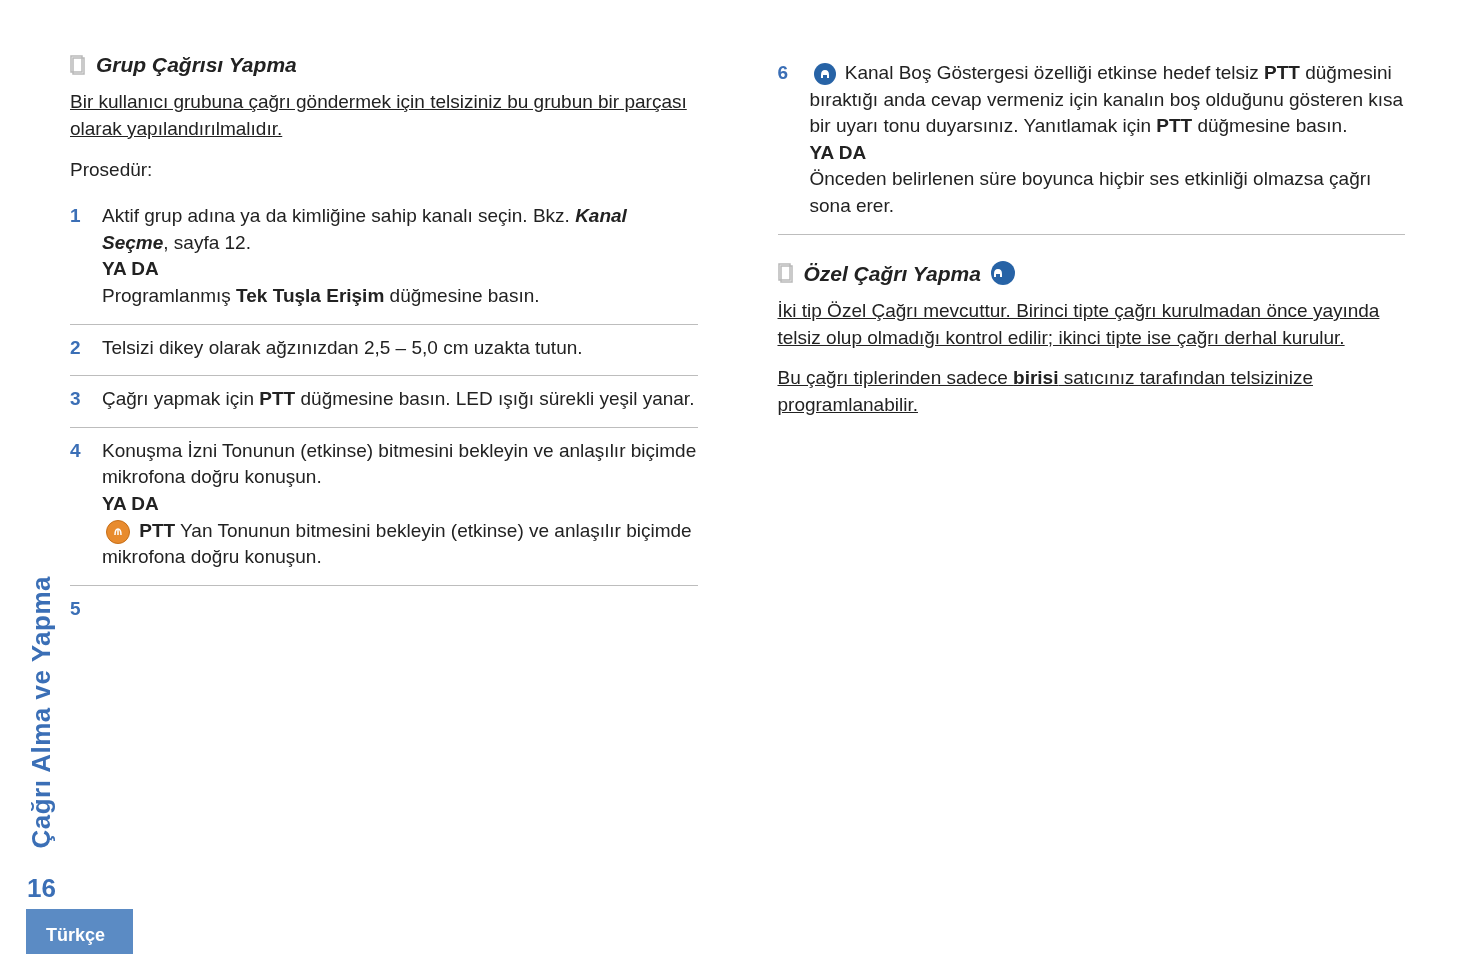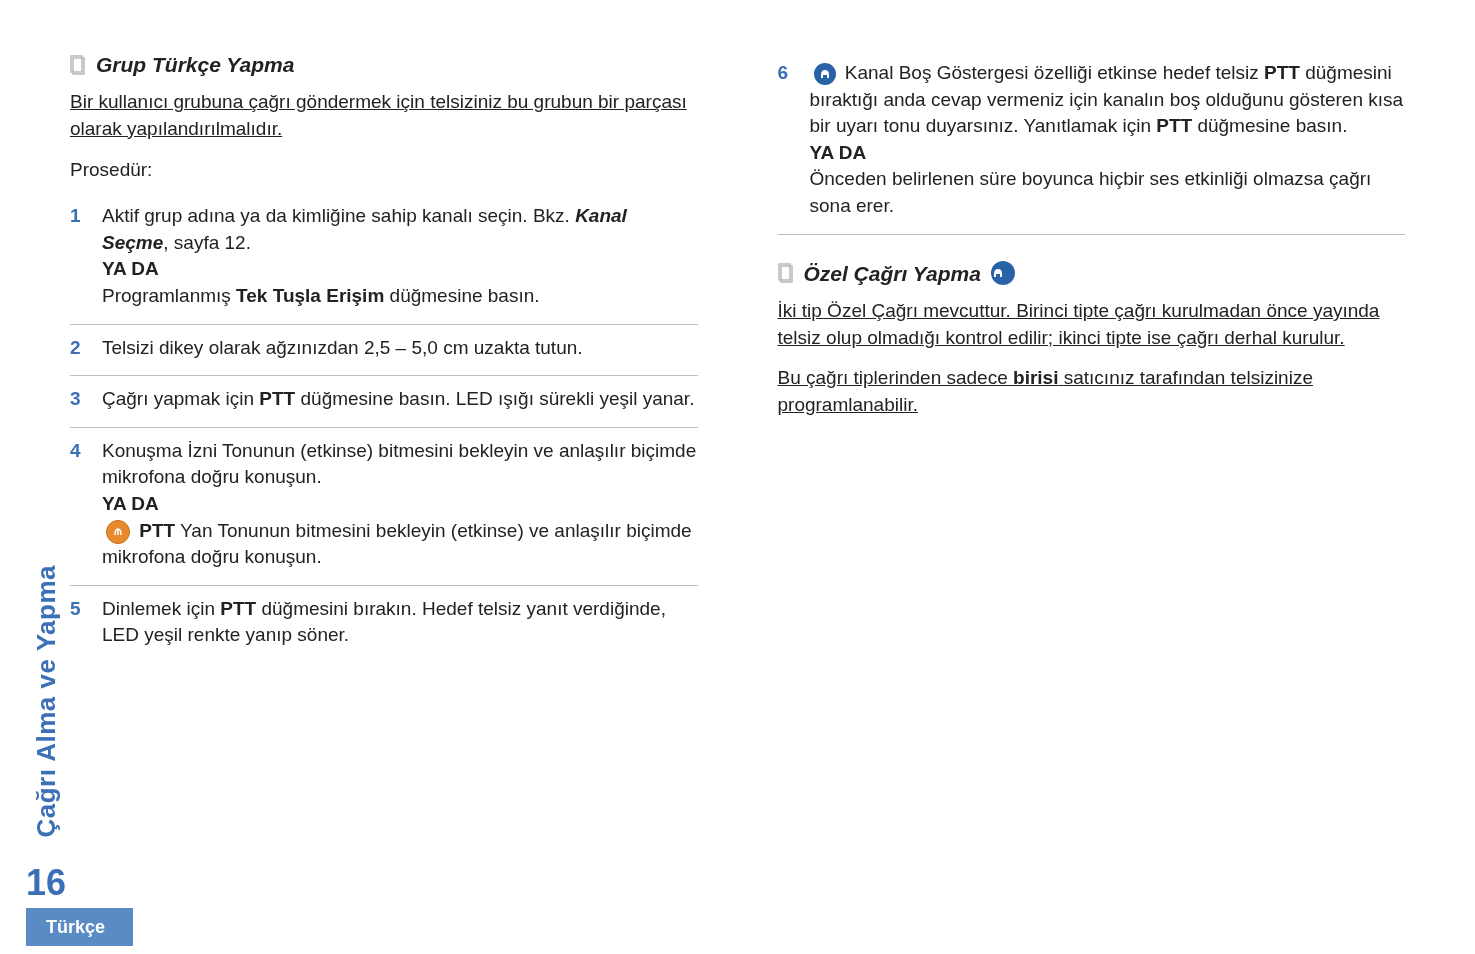--- a/index.html
+++ b/index.html
@@ -90,30 +90,30 @@
   transform: rotate(180deg);
   color: #3b6fb6;
   font-weight: bold;
   font-size: 26px;
   margin-bottom: 24px;
   letter-spacing: 0.5px;
 }
 .page-num {
   color: #3b6fb6;
   font-weight: bold;
-  font-size: 36px;
+  font-size: 26px;
 }
 .footer {
   position: absolute;
   left: 26px;
-  bottom: 8px;
+  bottom: 0;
   background: #5b8bc4;
   color: #fff;
   font-weight: bold;
-  padding: 9px 28px 8px 20px;
+  padding: 16px 28px 8px 20px;
   font-size: 18px;
 }
 .blue-inline-badge {
   width: 24px;
   height: 24px;
   vertical-align: middle;
   display: inline-block;
 }
 .ital-bold { font-weight: bold; font-style: italic; }
 </style>
@@ -122,21 +122,21 @@
 
 <div class="page">
   <div class="col">
     <div class="section-head">
       <span class="doc-icon">
         <svg viewBox="0 0 16 20">
             <rect x="1" y="1" width="11" height="16" fill="none" stroke="#b9b9b9" stroke-width="1.5"></rect>
             <rect x="3" y="3" width="11" height="16" fill="none" stroke="#b9b9b9" stroke-width="1.5"></rect>
           </svg>
       </span>
-      <span class="h2">Grup Türkçe Yapma</span>
+      <span class="h2">Grup Çağrısı Yapma</span>
     </div>
     <div class="para">Bir kullanıcı grubuna çağrı göndermek için telsiziniz bu grubun bir parçası olarak yapılandırılmalıdır.</div>
     <div class="proc-label">Prosedür:</div>
 
     <div class="step">
       <div class="step-num">1</div>
       <div class="step-body">
         <span>Aktif grup adına ya da kimliğine sahip kanalı seçin. Bkz. </span>
         <span class="ital-bold">Kanal Seçme</span><span>, sayfa 12.</span><br>
         <span class="bold">YA DA</span><br>
@@ -166,23 +166,20 @@
               <path d="M3 9 Q3 3 6 3 Q9 3 9 9" fill="none" stroke="#fff" stroke-width="1.5"></path>
               <line x1="6" y1="3" x2="6" y2="9" stroke="#fff" stroke-width="1.5"></line>
             </svg>
         </span>
         <span class="bold">PTT</span><span> Yan Tonunun bitmesini bekleyin (etkinse) ve anlaşılır biçimde mikrofona doğru konuşun.</span>
       </div>
     </div>
 
     <div class="step">
       <div class="step-num">5</div>
-      <div class="step-body">
-        <span>Dinlemek için </span><span class="bold">PTT</span><span> düğmesini bırakın. Hedef telsiz yanıt verdiğinde, LED yeşil renkte yanıp söner.</span>
-      </div>
     </div>
   </div>
 
   <div class="col">
     <div class="step">
       <div class="step-num">6</div>
       <div class="step-body">
         <span class="inline-icon circle-icon circle-blue">
           <svg viewBox="0 0 14 14">
               <path d="M3 8 Q3 3 7 3 Q11 3 11 8 M3 8 v3 h2 v-3 z M11 8 v3 h-2 v-3 z" fill="#fff"></path>

